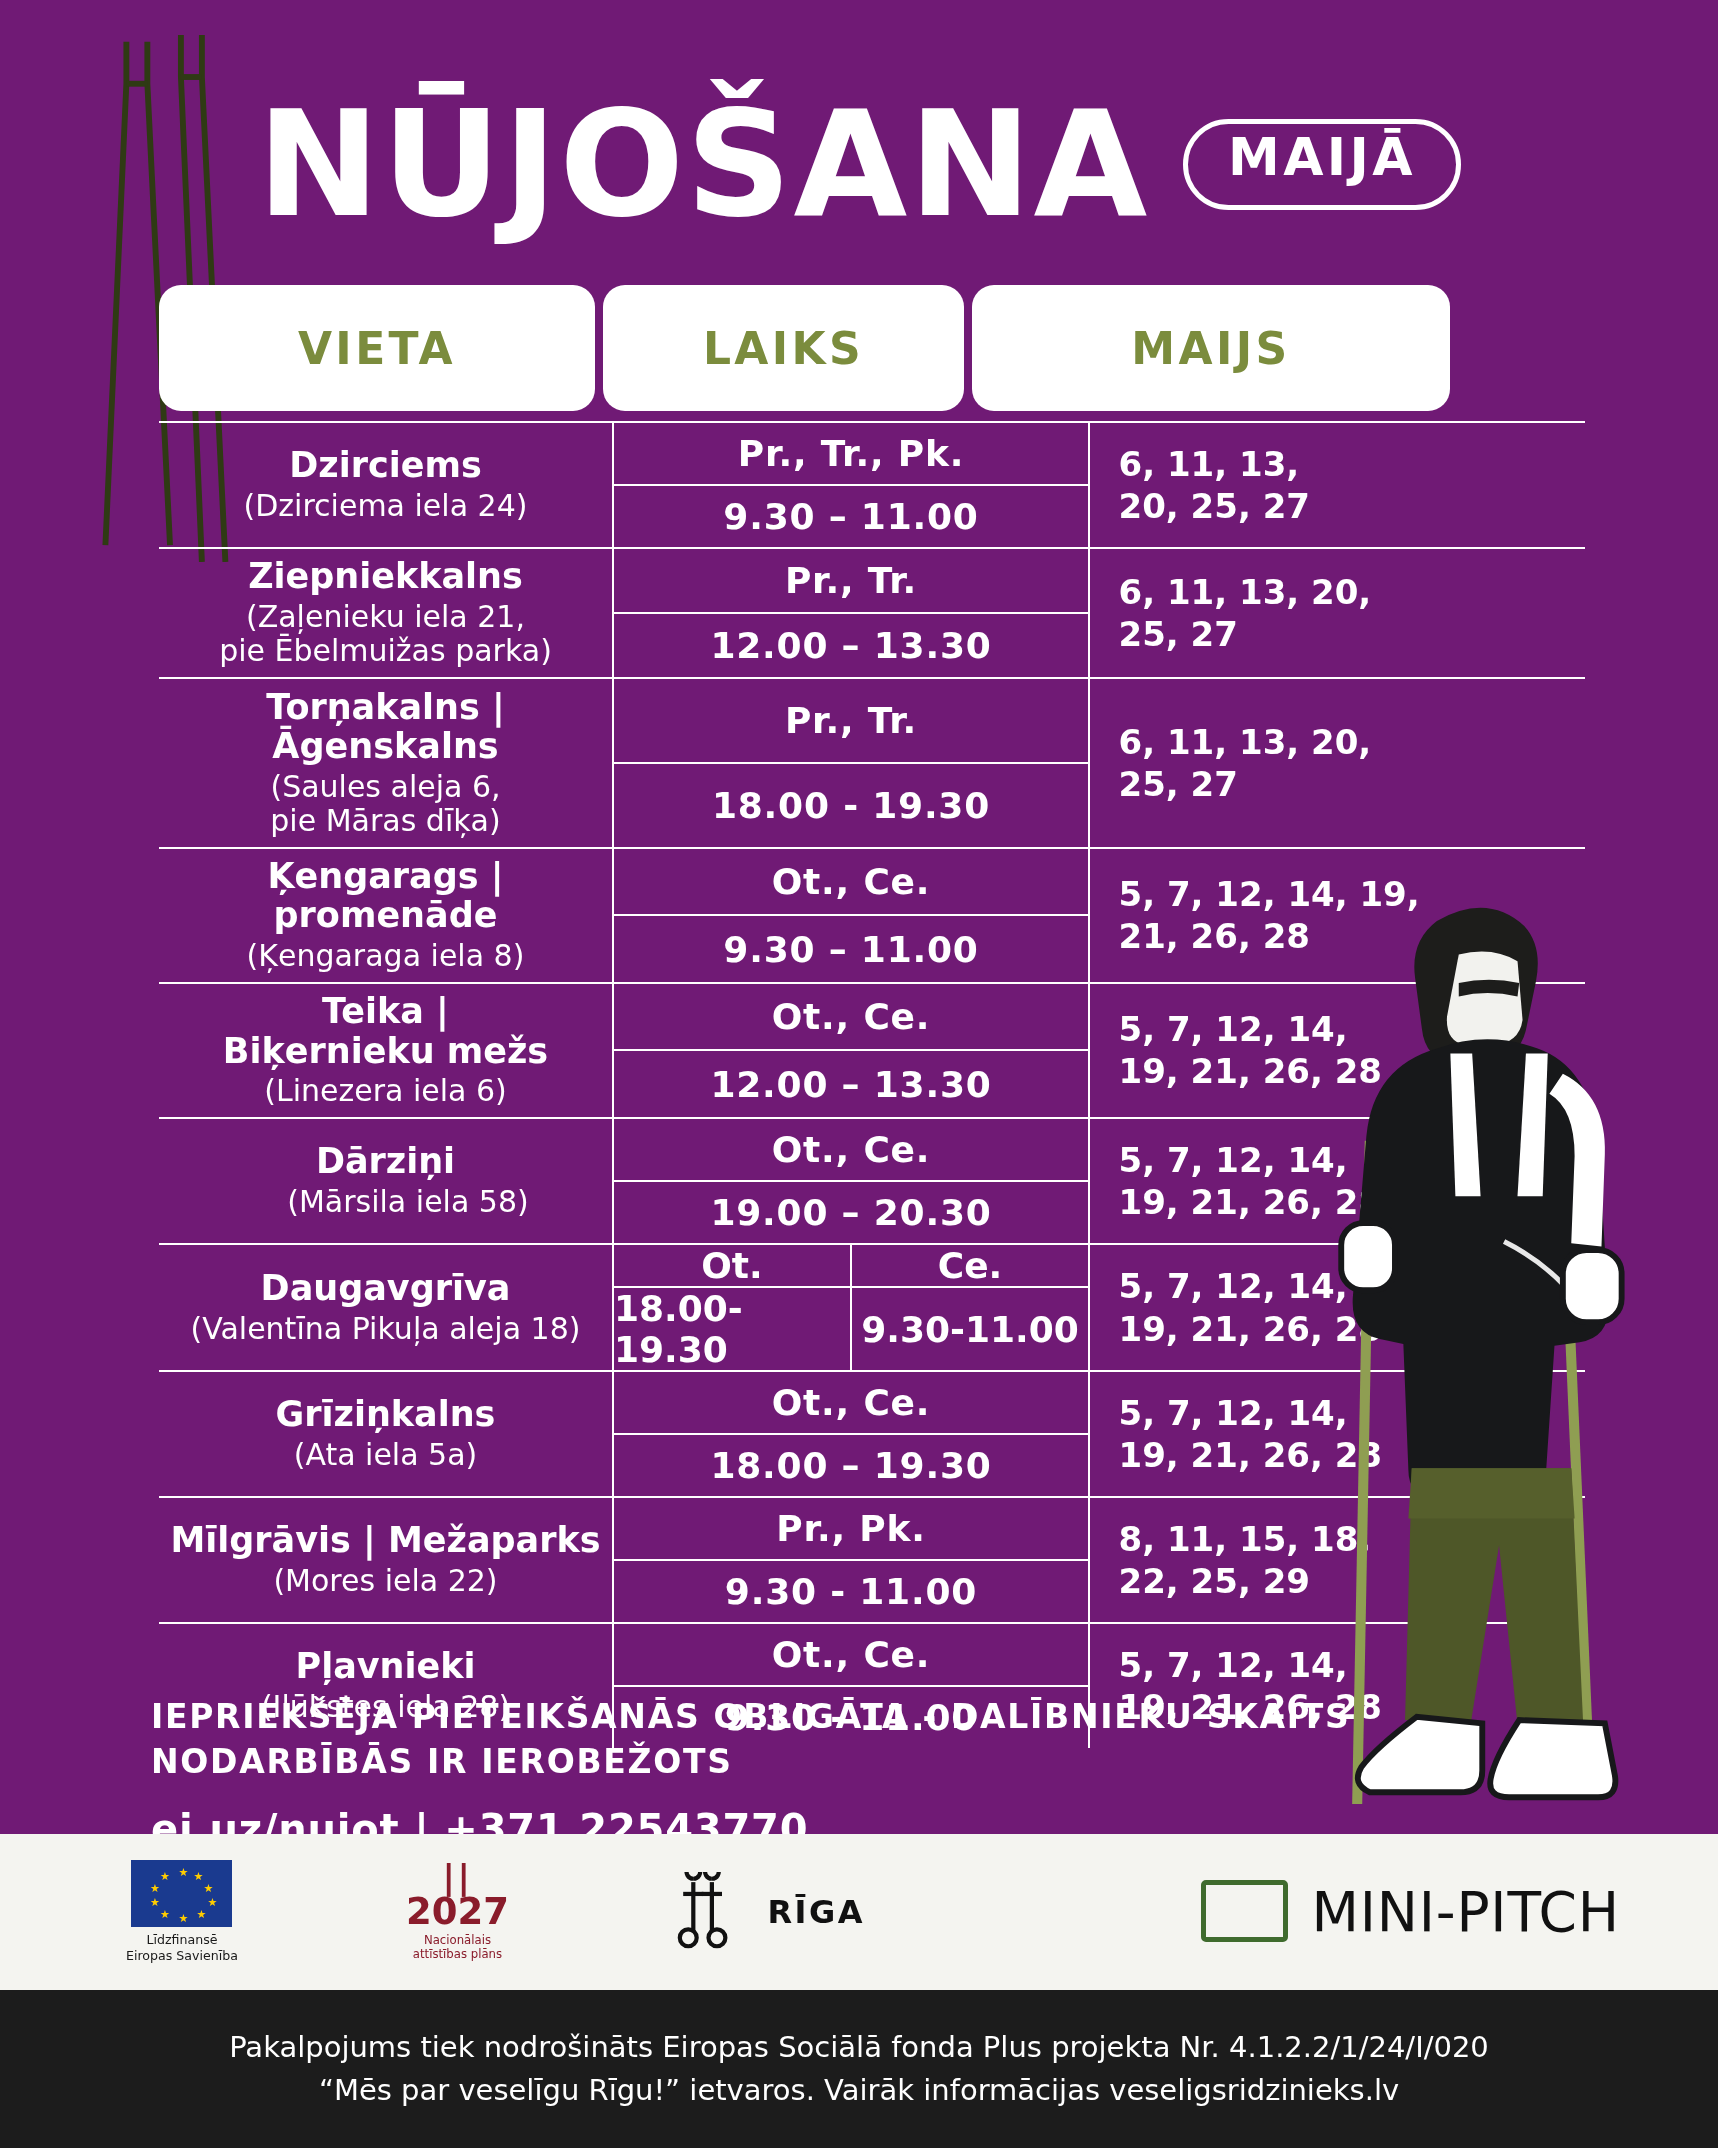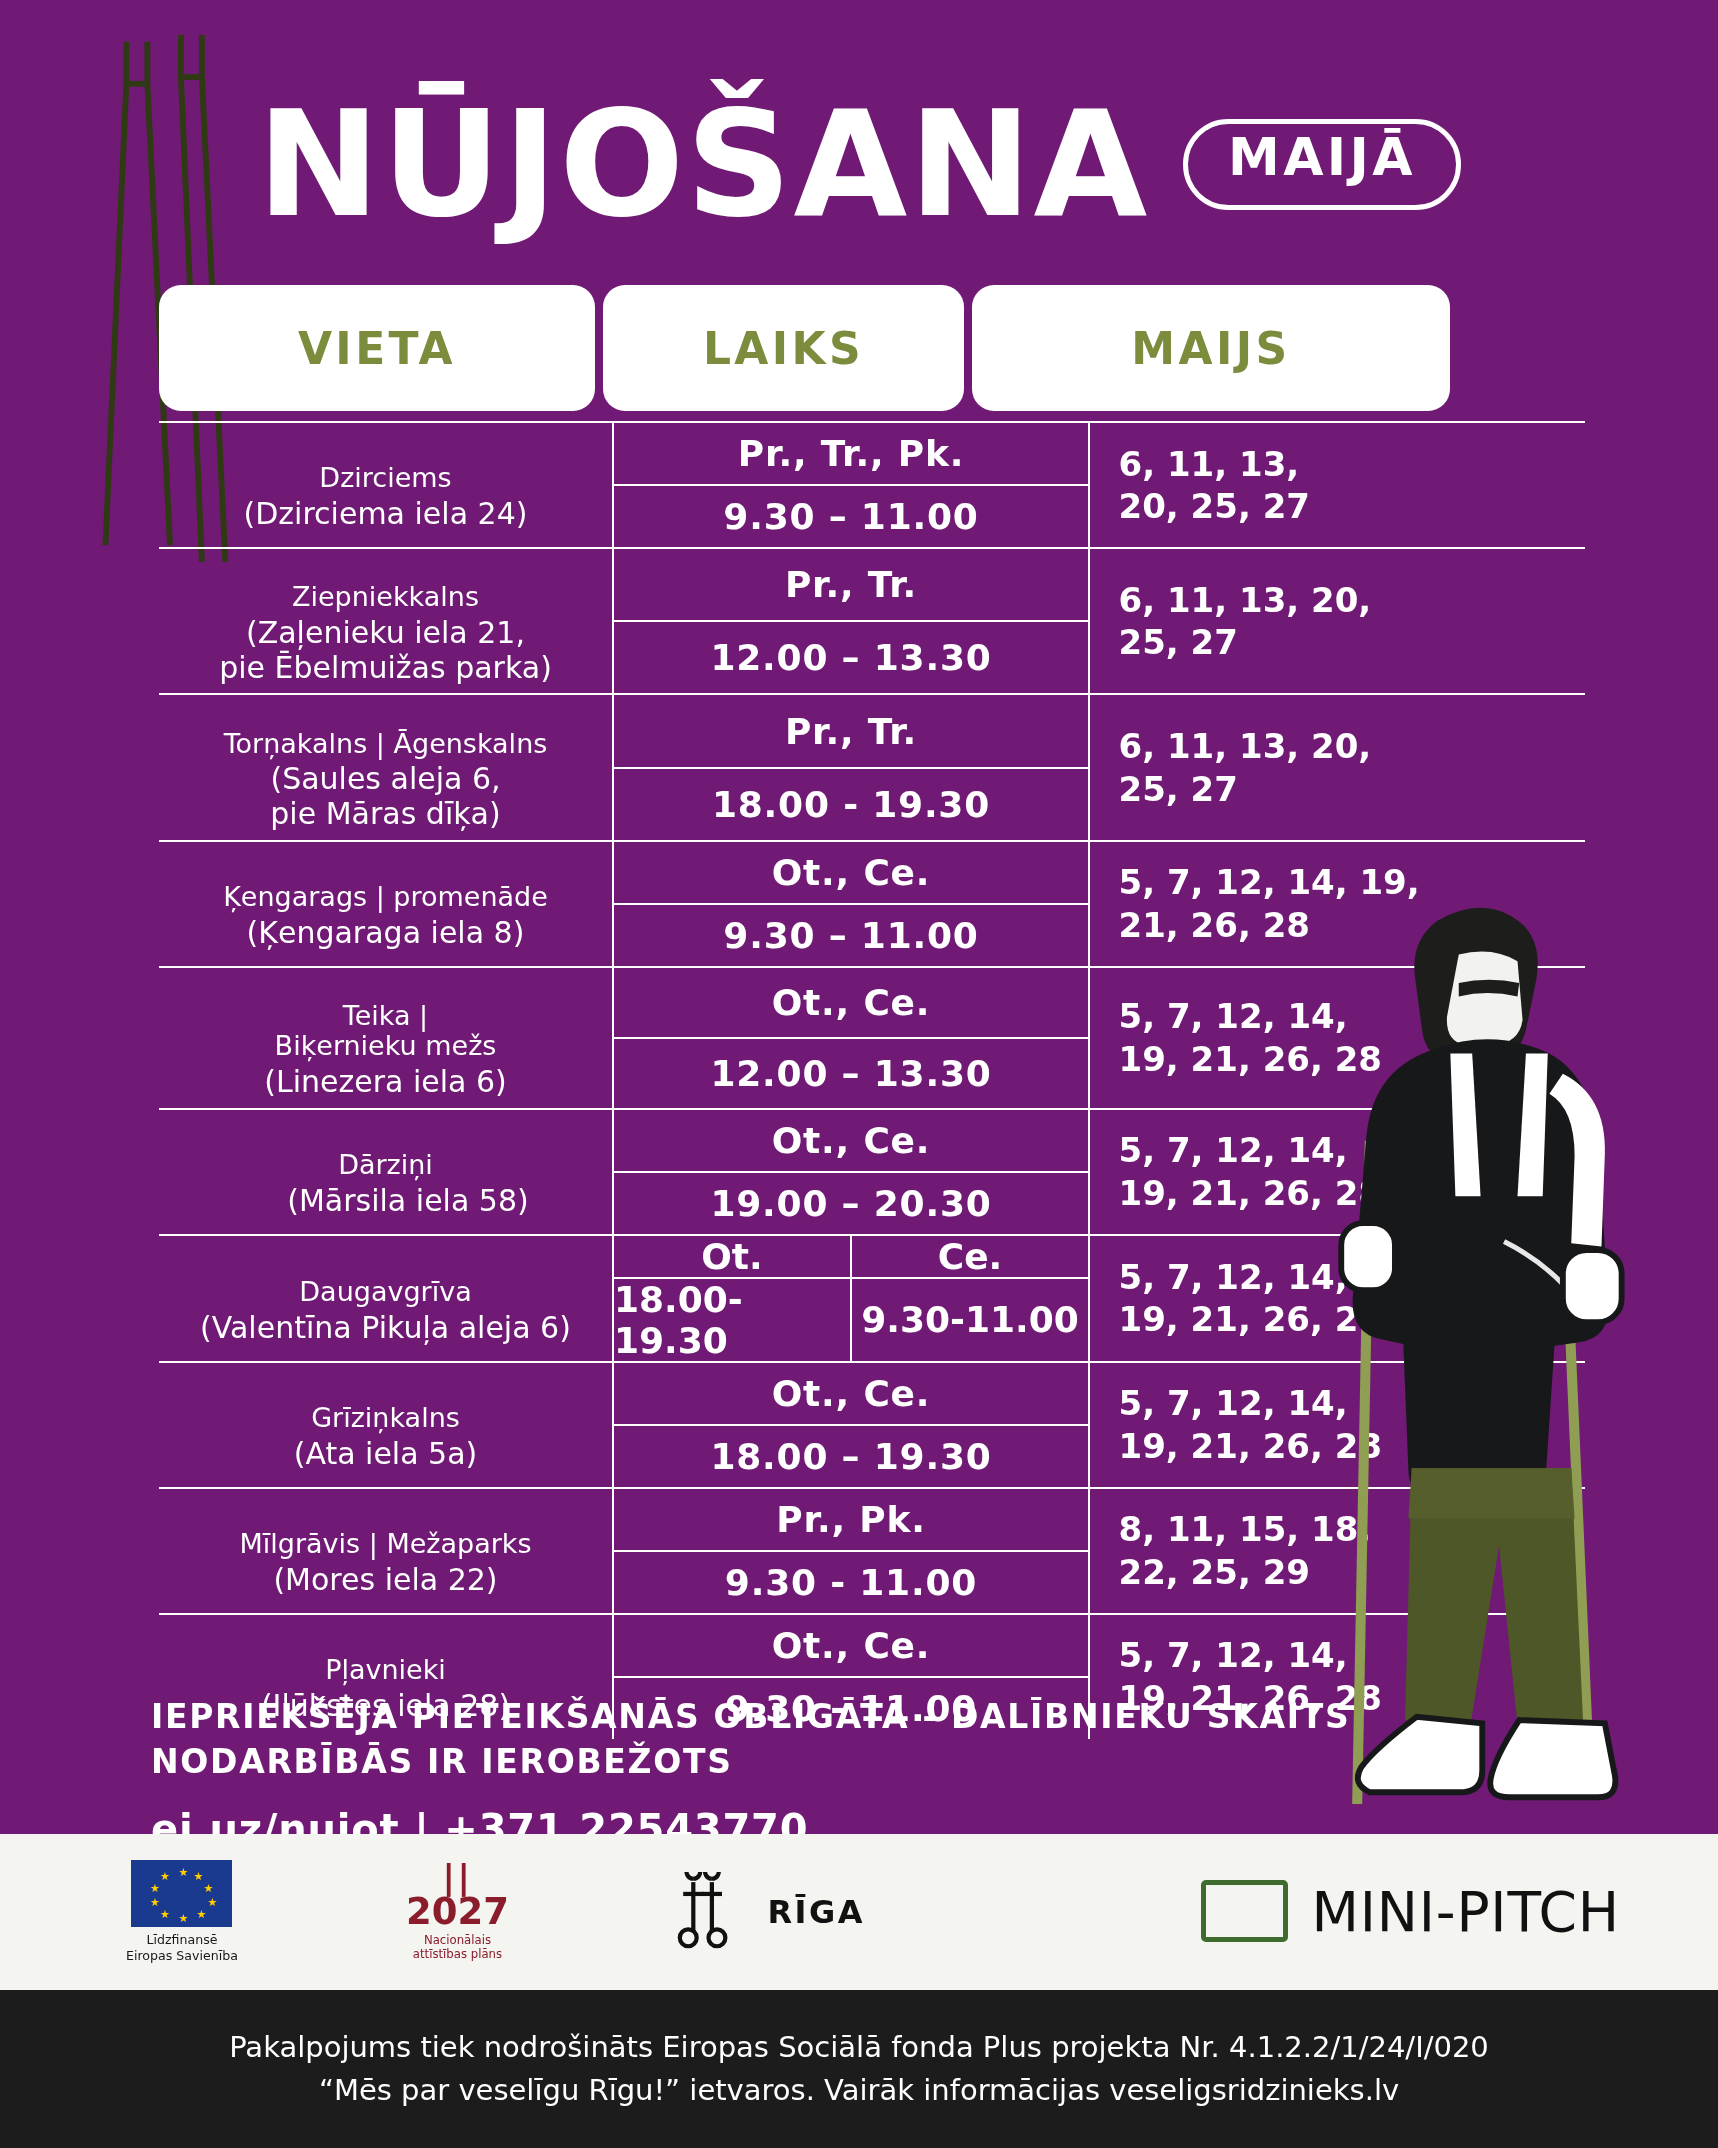--- a/index.html
+++ b/index.html
@@ -105,24 +105,23 @@
     display: flex;
     flex-direction: column;
     align-items: center;
     justify-content: center;
     text-align: center;
     color: #ffffff;
     padding: 8.4px 5px;
     box-sizing: border-box;
   }
   .place-name {
-    font-size: 27px;
-    font-weight: 400;
+    font-size: 35px;
+    font-weight: 700;
     line-height: 1.12;
-    margin-top: 25px;
   }
   .place-addr {
     font-size: 30px;
     font-weight: 400;
     line-height: 1.15;
     margin-top: 3.4px;
   }
 
   .col-time {
     width: 478px;
@@ -406,21 +405,21 @@
         <div class="time-days">Ot., Ce.</div>
         <div class="time-hours">19.00 – 20.30</div>
       </div>
       <div class="col-dates" style="white-space: pre-line;">5, 7, 12, 14,
 19, 21, 26, 28</div>
     </div>
 
     <div class="row">
       <div class="col-place">
         <div class="place-name" style="white-space: pre-line;">Daugavgrīva</div>
-        <div class="place-addr" style="white-space: pre-line;">(Valentīna Pikuļa aleja 6)</div>
+        <div class="place-addr" style="white-space: pre-line;">(Valentīna Pikuļa aleja 18)</div>
       </div>
       <div class="col-time">
         <div class="time-split">
           <div class="split-top">
             <div class="split-cell">Ot.</div>
             <div class="split-cell">Ce.</div>
           </div>
           <div class="split-bot">
             <div class="split-cell">18.00-19.30</div>
             <div class="split-cell">9.30-11.00</div>

